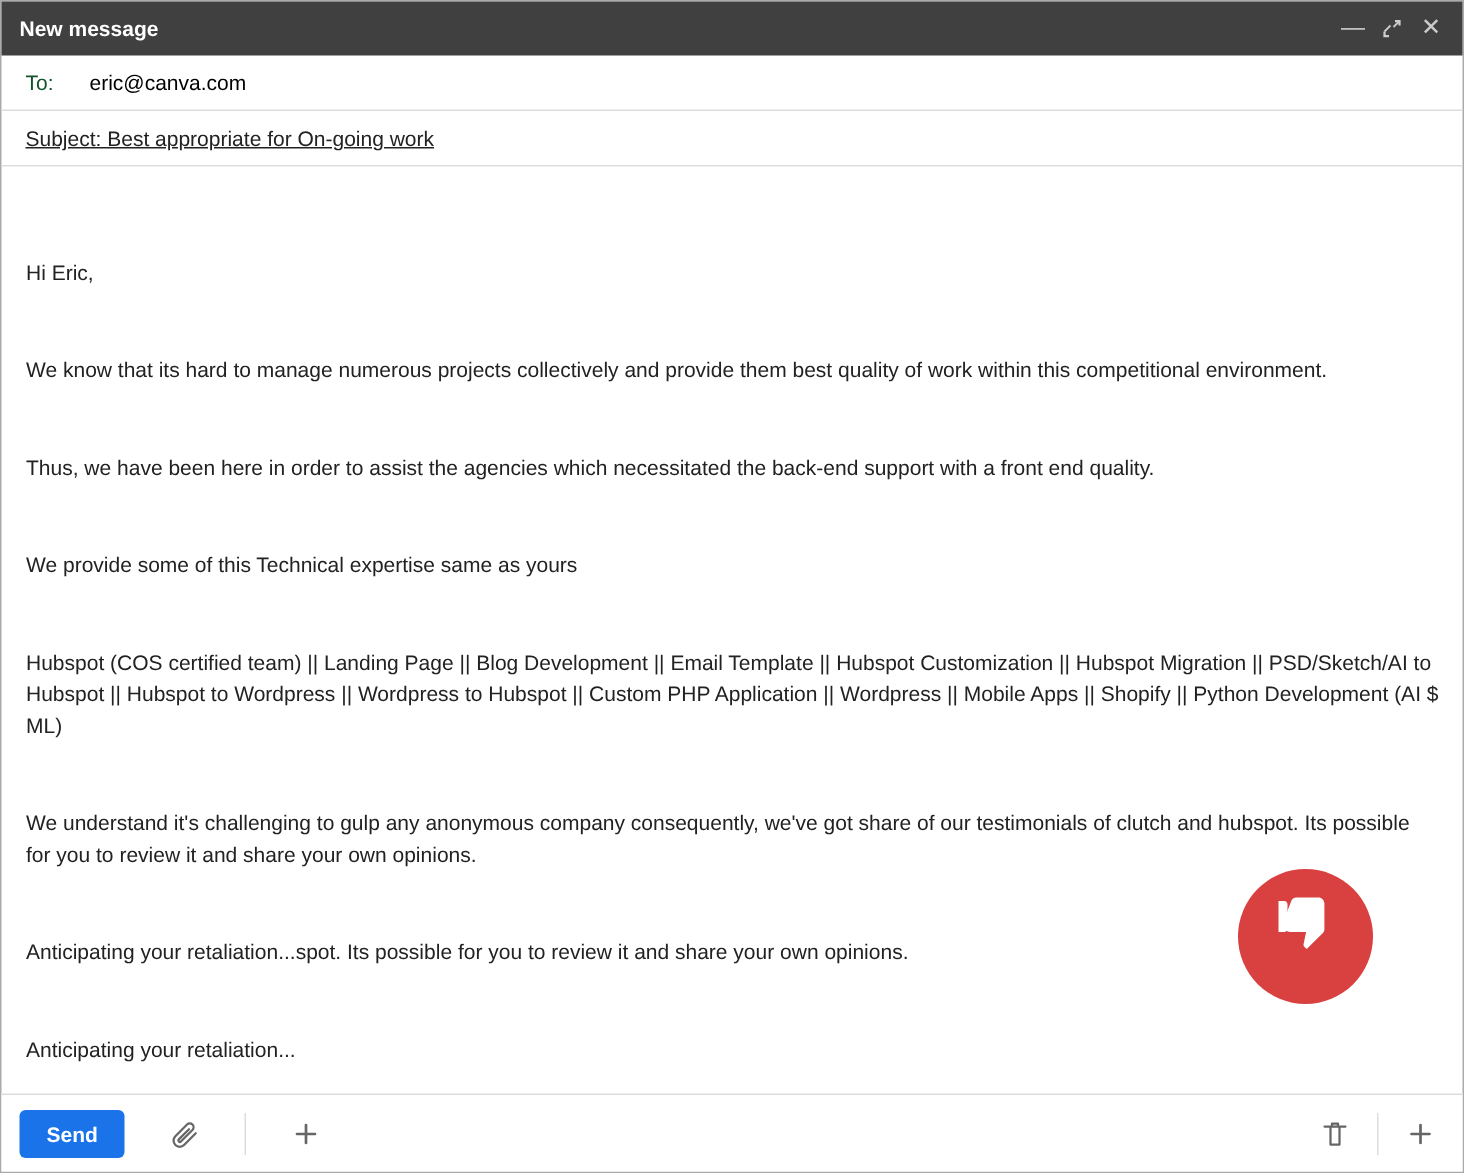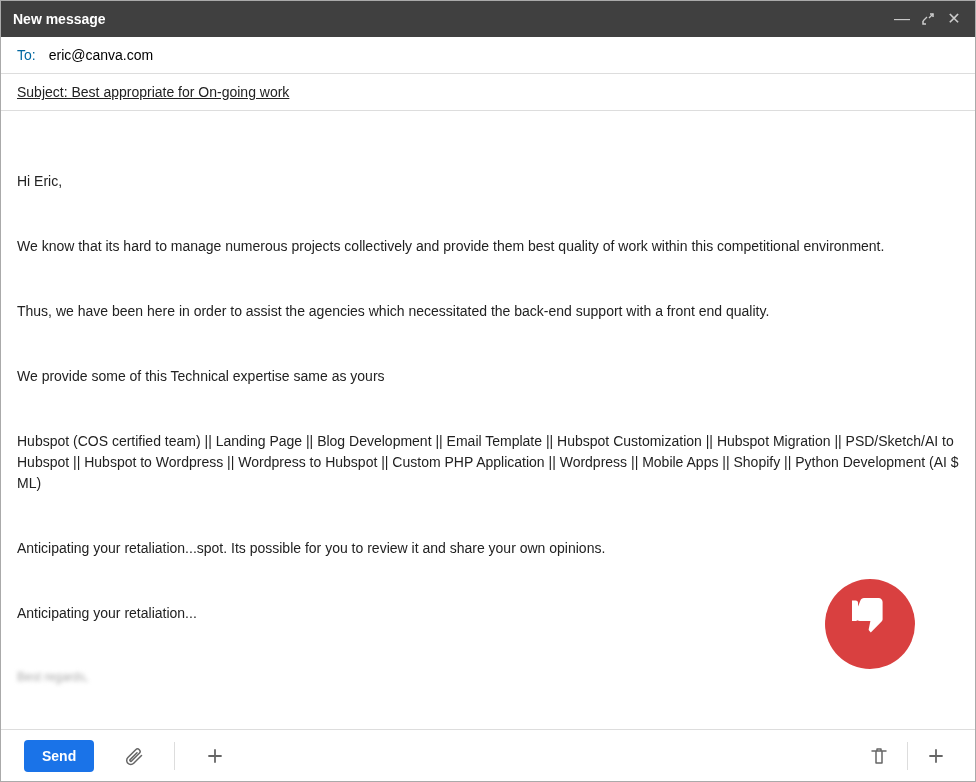--- a/index.html
+++ b/index.html
@@ -62,22 +62,22 @@
     }
     .to-row {
       display: flex;
       align-items: center;
       padding: 10px 16px;
       border-bottom: 1px solid #ddd;
       flex-shrink: 0;
     }
     .to-label {
       font-size: 14px;
-      color: #0369a1;
-      margin-right: 13px;
+      color: #14532d;
+      margin-right: 24px;
       font-weight: 400;
     }
     .to-input {
       border: none;
       outline: none;
       font-size: 14px;
       color: #000000;
       flex: 1;
       background: transparent;
     }
@@ -132,21 +132,21 @@
     }
     .thumbs-icon {
       font-size: 40px;
       color: #fff;
     }
     .footer-bar {
       height: 52px;
       border-top: 1px solid #ddd;
       display: flex;
       align-items: center;
-      padding: 0 23px;
+      padding: 0 12px;
       gap: 16px;
       flex-shrink: 0;
       background: #fff;
     }
     .send-btn {
       background: #1a73e8;
       color: #fff;
       border: none;
       border-radius: 4px;
       padding: 8px 18px;
@@ -238,20 +238,21 @@
   <div class="subject-row">
     <span class="subject-text">Subject: Best appropriate for On-going work</span>
   </div>
 
   <div class="body-area">
     <p>Hi Eric,</p>
     <p>We know that its hard to manage numerous projects collectively and provide them best quality of work within this competitional environment.</p>
     <p>Thus, we have been here in order to assist the agencies which necessitated the back-end support with a front end quality.</p>
     <p>We provide some of this Technical expertise same as yours</p>
     <p>Hubspot (COS certified team) || Landing Page || Blog Development || Email Template || Hubspot Customization || Hubspot Migration || PSD/Sketch/AI to Hubspot || Hubspot to Wordpress || Wordpress to Hubspot || Custom PHP Application || Wordpress || Mobile Apps || Shopify || Python Development (AI $ ML)</p>
+    <p>We understand it's challenging to gulp any anonymous company consequently, we've got share of our testimonials of clutch and hubspot. Its possible for you to review it and share your own opinions.</p>
     <p>Anticipating your retaliation...spot. Its possible for you to review it and share your own opinions.</p>
     <p>Anticipating your retaliation...</p>
     <div class="blurred-text">
       <p class="no-margin">Best regards,</p>
       <p class="no-margin">Martin Brabantiam</p>
       <p class="no-margin">Business Development Executive</p>
       <p class="no-margin">Sparklio Technologies Private Limited</p>
       <p class="no-margin">t: +488-999-0001 | c: +91-9876543210 | Skype: InExpertInfo</p>
       <p class="small-margin">w: www.inexpertinfo.com | e: martin@inexpertinfo.com | Hubspot Review</p>
     </div>

